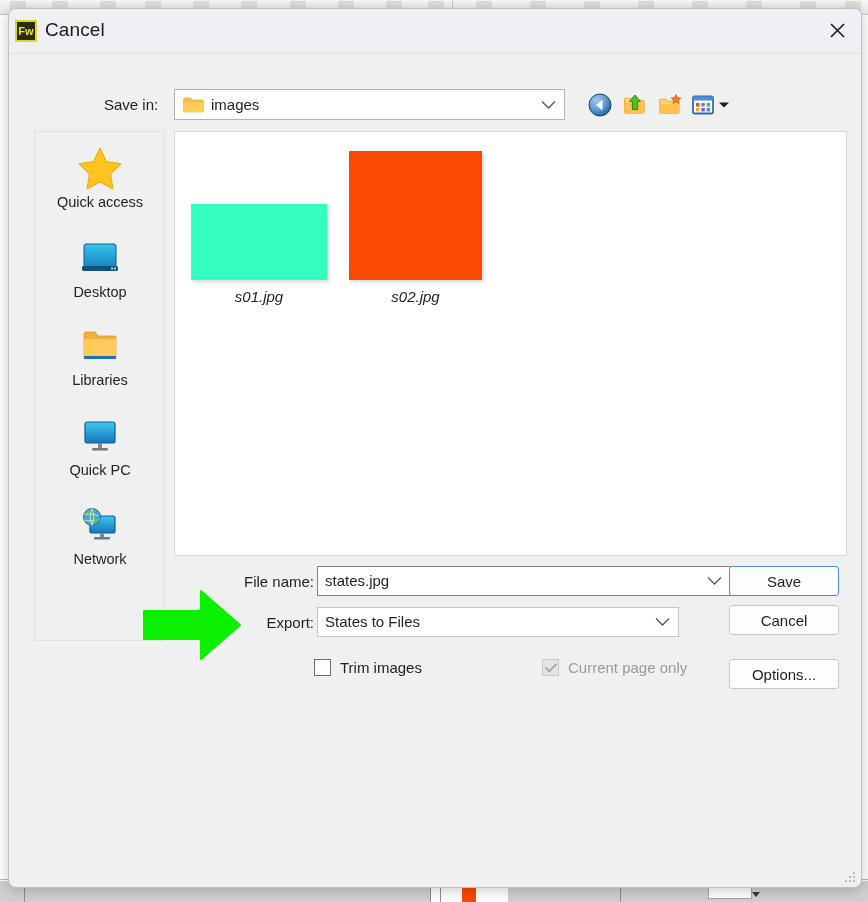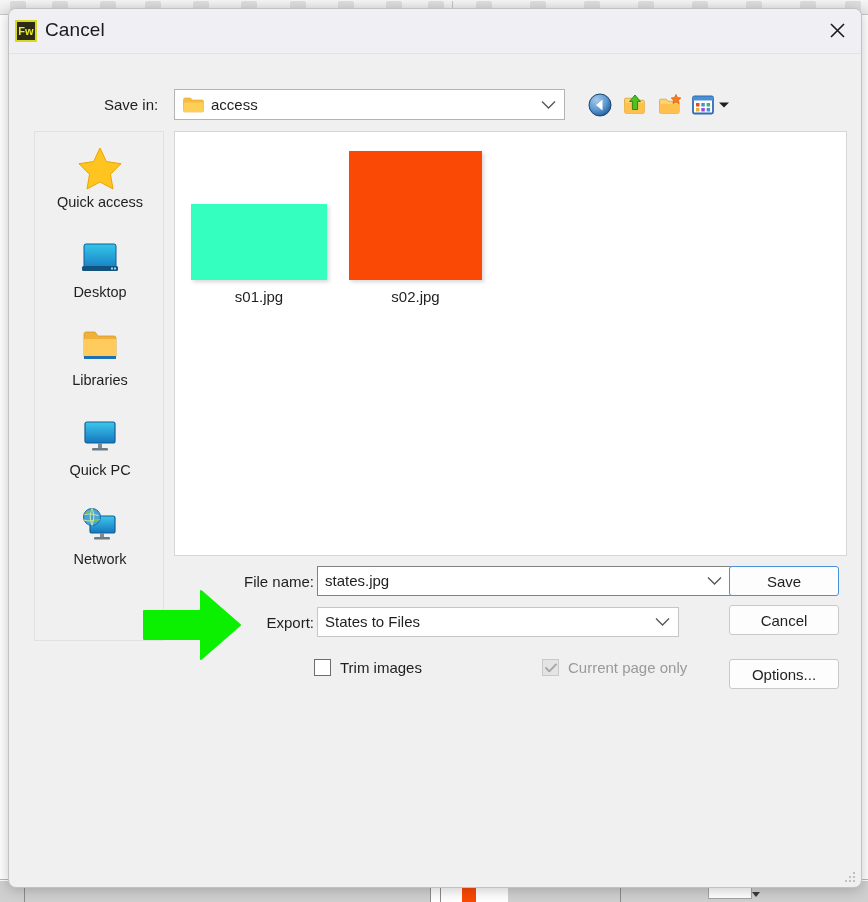--- a/index.html
+++ b/index.html
@@ -222,20 +222,21 @@
     position: absolute;
     left: 165px; top: 122px;
     width: 673px; height: 425px;
     background: #ffffff;
     border: 1px solid #d6d6d6;
     box-sizing: border-box;
   }
   .thumb-item {
     position: absolute;
     cursor: pointer;
+    font-style: italic;
   }
   .thumb-swatch {
     box-shadow: 2px 2px 4px rgba(0,0,0,.16);
   }
   .thumb-label {
     font-size: 15px;
     color: #1f1f1f;
     text-align: center;
     margin-top: 8px;
   }
@@ -380,21 +381,21 @@
       </div>
     </div>
 
     <div class="savein-label">Save in:</div>
 
     <div class="savein-combo">
       <svg class="folder-ico-sm" viewBox="0 0 21 16">
         <path d="M0.5 2.5 A1.5 1.5 0 0 1 2 1 H7.5 L9.3 3 H19 A1.5 1.5 0 0 1 20.5 4.5 V13.5 A1.5 1.5 0 0 1 19 15 H2 A1.5 1.5 0 0 1 0.5 13.5 Z" fill="#f4bd42" stroke="#e0a92e" stroke-width="0.6"></path>
         <path d="M1 5.5 H20.5 V13.5 A1.5 1.5 0 0 1 19 15 H2 A1.5 1.5 0 0 1 0.5 13.5 Z" fill="#ffce54"></path>
       </svg>
-      <div class="savein-value">access</div>
+      <div class="savein-value">images</div>
       <svg class="combo-chev" width="15" height="9" viewBox="0 0 15 9">
         <path d="M1 1 L7.5 7.5 L14 1" stroke="#555" stroke-width="1.3" fill="none"></path>
       </svg>
     </div>
 
     <div class="navbtn" style="left:578px">
       <svg width="24" height="24" viewBox="0 0 24 24">
         <defs>
           <radialGradient id="bkg" cx="35%" cy="28%" r="78%">
             <stop offset="0%" stop-color="#a8c9ea"></stop>

